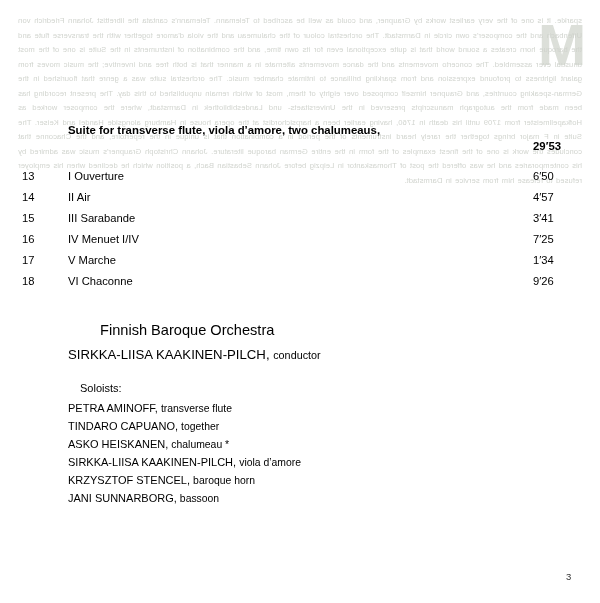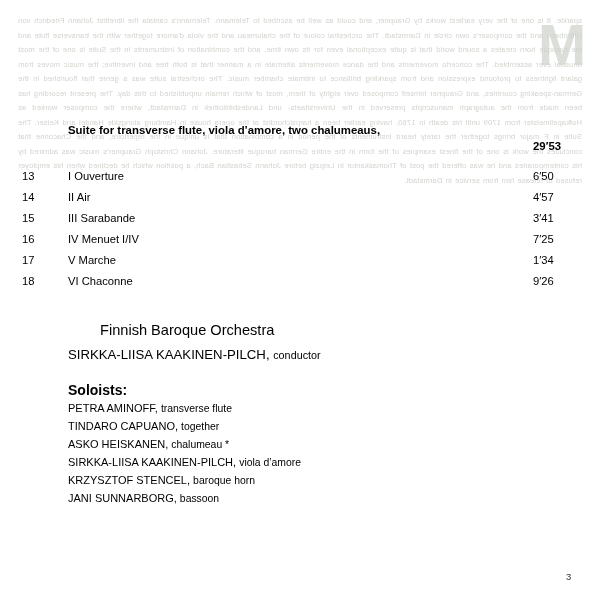--- a/index.html
+++ b/index.html
@@ -121,25 +121,24 @@
     top: 347px;
     font-size: 13.2px;
     color: #000;
   }
   .conductor-role {
     font-size: 10.8px;
   }
 
   .soloists-label {
     position: absolute;
-    left: 68px;
+    left: 80px;
     top: 382px;
-    font-size: 14px;
-    color: #000;
-    font-weight: bold;
+    font-size: 11px;
+    color: #000;
   }
   .soloist-row {
     position: absolute;
     left: 68px;
     font-size: 11px;
     color: #000;
   }
   .soloist-name {
     font-size: 11px;
   }

